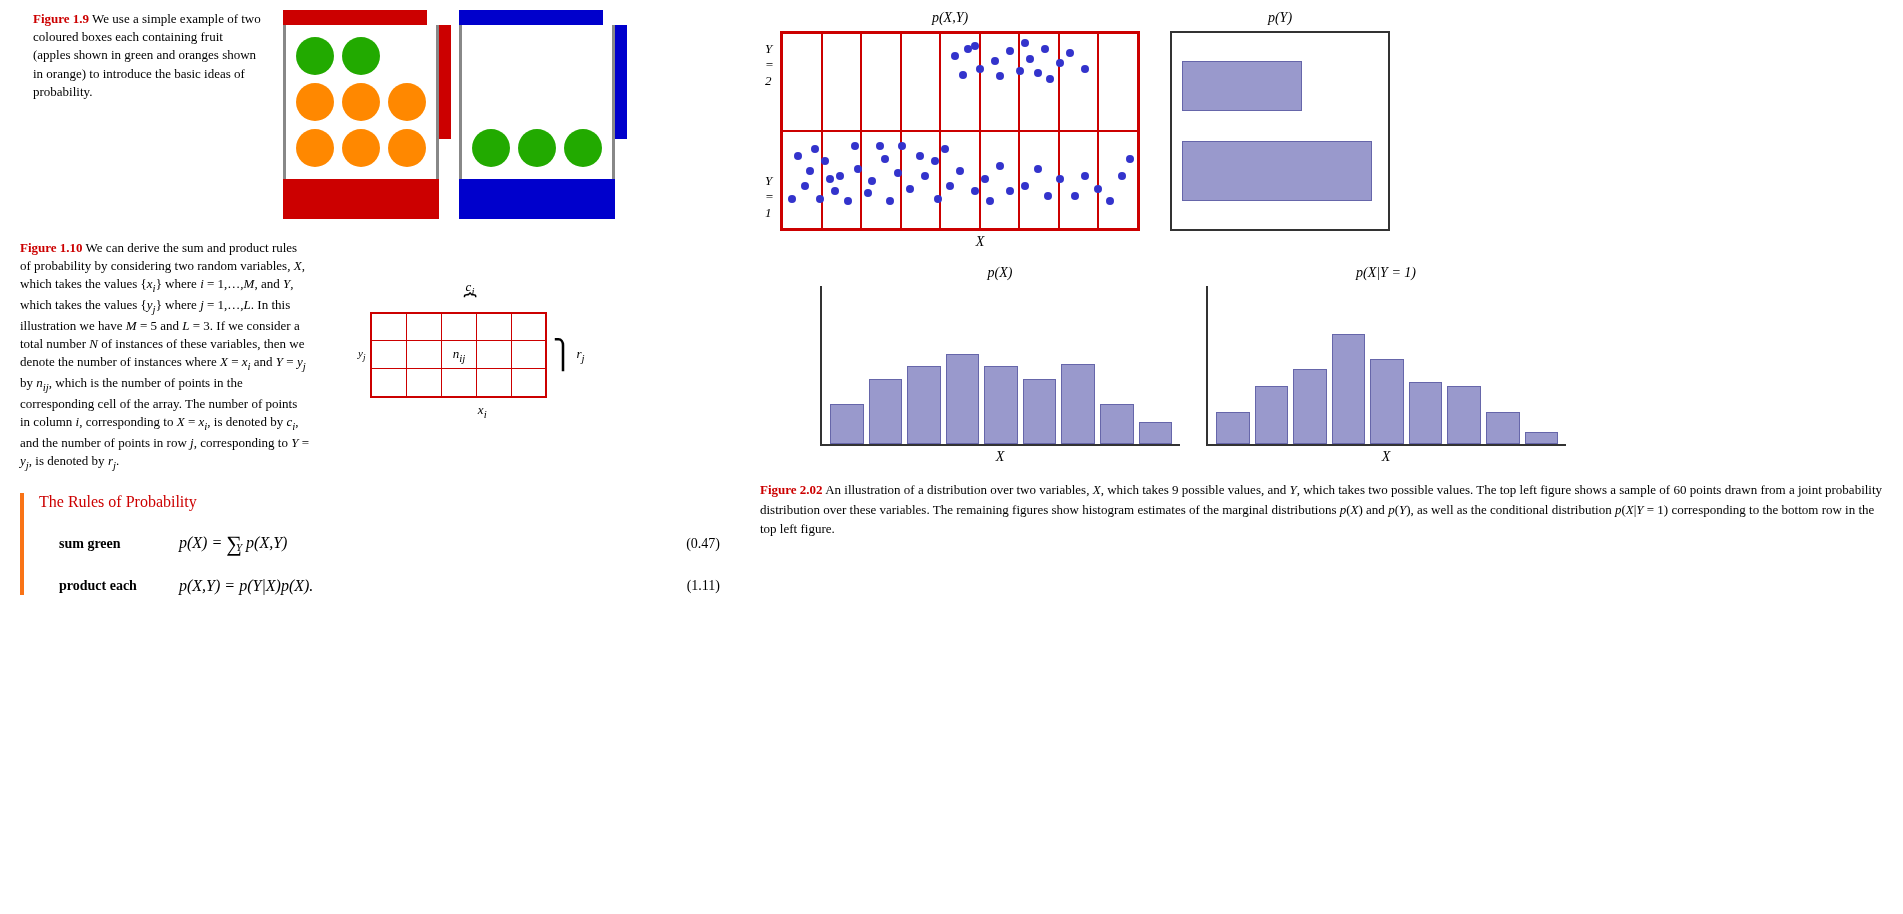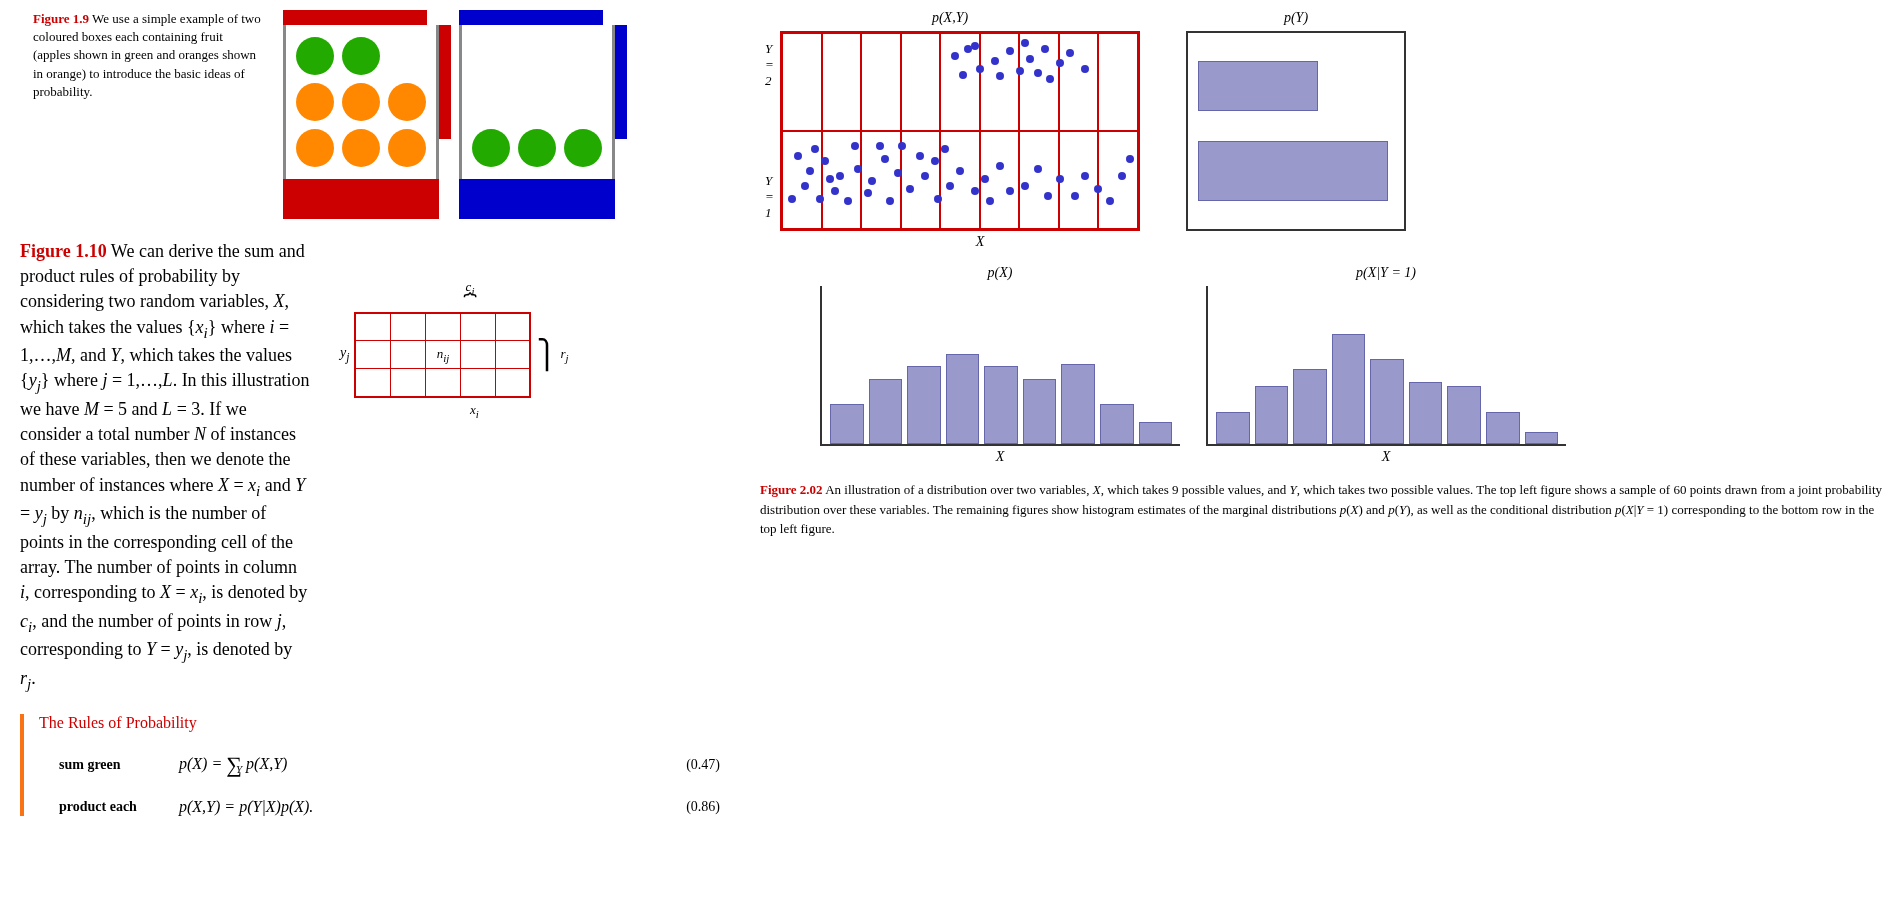--- a/index.html
+++ b/index.html
@@ -109,21 +109,21 @@
     }
 
     
     .figure-1-10 {
       display: flex;
       margin-bottom: 20px;
     }
     .fig-1-10-caption {
       width: 290px;
       flex-shrink: 0;
-      font-size: 18px;
+      font-size: 13px;
       line-height: 1.4;
     }
     .grid-diagram {
       margin-left: 30px;
       position: relative;
     }
     .grid-table {
       border-collapse: collapse;
       border: 2px solid #cc0000;
     }
@@ -169,21 +169,21 @@
     }
     .rule-number {
       width: 80px;
       text-align: right;
       font-size: 14px;
     }
 
     
     .fig-1-11-top {
       display: flex;
-      gap: 46px;
+      gap: 30px;
       margin-bottom: 15px;
     }
     .fig-1-11-bottom {
       display: flex;
       gap: 26px;
       margin-bottom: 15px;
     }
     .joint-plot {
       position: relative;
       width: 380px;
@@ -298,21 +298,21 @@
 
         <div style="position:relative; margin-left:40px; margin-bottom:2px; display:flex; align-items:flex-end; gap:0;">
           <div style="width:180px; text-align:center; font-size:13px; position:relative;">
             <span style="font-style:italic;">c<sub>i</sub></span>
             <div style="font-size:22px; line-height:0.5; margin-top:2px;">⏞</div>
           </div>
         </div>
 
         <div style="display:flex; align-items:center;">
 
-          <div style="font-style:italic; font-size:14px; margin-right:5px; writing-mode:horizontal-tb;">
+          <div style="font-style:italic; font-size:11px; margin-right:5px; writing-mode:horizontal-tb;margin-left:18px;">
             <i>y<sub>j</sub></i>
           </div>
 
           <table class="grid-table">
             <tbody>
                 <tr>
               <td></td>
               <td></td>
               <td></td>
               <td></td>
@@ -356,21 +356,21 @@
           <i>p</i>(<i>X</i>) = <span style="font-size:22px; vertical-align:middle;">∑</span><sub style="font-size:11px; margin-left:-6px;">Y</sub>&nbsp;<i>p</i>(<i>X</i>,<i>Y</i>)
         </div>
         <div class="rule-number">(0.47)</div>
       </div>
 
       <div class="rule-row">
         <div class="rule-name">product each</div>
         <div class="rule-formula">
           <i>p</i>(<i>X</i>,<i>Y</i>) = <i>p</i>(<i>Y</i>|<i>X</i>)<i>p</i>(<i>X</i>).
         </div>
-        <div class="rule-number">(0.86)</div>
+        <div class="rule-number">(1.11)</div>
       </div>
     </div>
 
   </div>
 
   <div class="right-column">
 
     <div class="fig-1-11-top">
 
       <div class="joint-plot">

